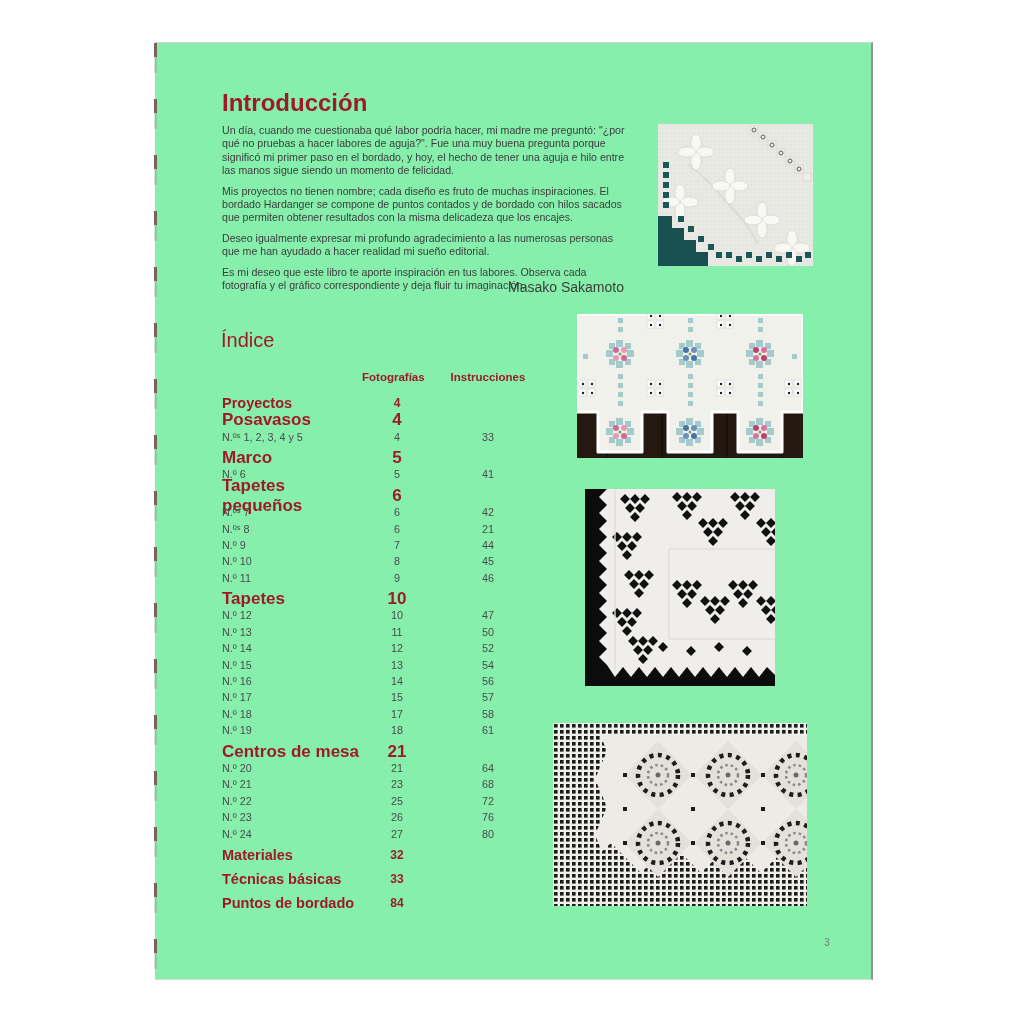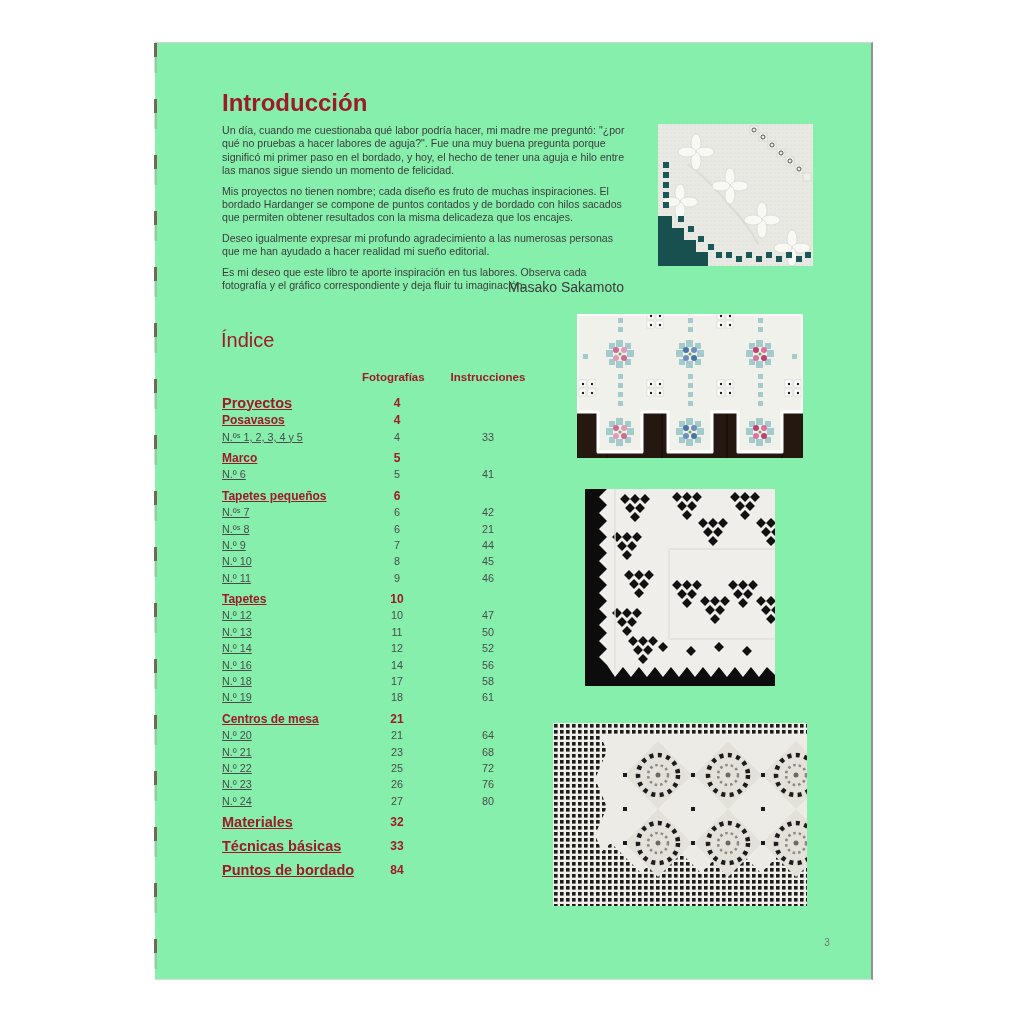--- a/index.html
+++ b/index.html
@@ -15,27 +15,27 @@
   .intro-body p{margin:0 0 7px 0;font-size:10.6px;line-height:13.4px;}
   .signature{position:absolute;left:67px;top:236px;width:402px;text-align:right;font-size:14px;color:#3c3c3c;}
   
   .index-title{position:absolute;left:66px;top:286px;margin:0;font-size:20px;font-weight:normal;color:#9e1a2b;}
   .index-head{position:absolute;left:67px;top:328px;display:flex;font-size:11.5px;font-weight:bold;color:#9e1a2b;}
   .index-head .h-spacer{width:140px;}
   .index-head .h-photo{width:70px;}
   .index-head .h-instr{width:80px;text-align:center;margin-left:16px;}
   .index-rows{position:absolute;left:67px;top:350px;width:360px;}
   .irow{display:flex;align-items:center;height:16.4px;}
-  .irow .ilabel{width:140px;text-decoration:underline;}
+  .irow .ilabel{width:140px;}
   .irow .iphoto{width:70px;text-align:center;}
   .irow .iinstr{width:80px;text-align:center;margin-left:16px;}
   .irow.item{font-size:10.8px;color:#4b4b4b;}
   .irow.main{font-size:14.5px;font-weight:bold;color:#9e1a2b;height:19px;}
   .irow.main .iphoto,.irow.main .iinstr{font-size:12px;}
-  .irow.sub{font-size:12px;font-weight:bold;color:#9e1a2b;}
+  .irow.sub{font-size:17px;font-weight:bold;color:#9e1a2b;}
   .irow.gap{margin-top:5px;}
   .irow.big{font-size:14.5px;font-weight:bold;color:#9e1a2b;height:22px;margin-top:2px;}
   .irow.big .iphoto{font-size:12px;}
   .page-number{position:absolute;left:662px;top:894px;width:20px;text-align:center;font-size:10px;color:#777;}
   
   .photo{position:absolute;display:block;}
   #photo1{left:503px;top:81px;}
   #photo2{left:422px;top:271px;}
   #photo3{left:430px;top:446px;}
   #photo4{left:398px;top:680px;}
@@ -131,23 +131,33 @@
           <span class="ilabel">N.º 13</span>
           <span class="iphoto">11</span>
           <span class="iinstr">50</span>
         </div>
         <div class="irow item">
           <span class="ilabel">N.º 14</span>
           <span class="iphoto">12</span>
           <span class="iinstr">52</span>
         </div>
         <div class="irow item">
+          <span class="ilabel">N.º 15</span>
+          <span class="iphoto">13</span>
+          <span class="iinstr">54</span>
+        </div>
+        <div class="irow item">
           <span class="ilabel">N.º 16</span>
           <span class="iphoto">14</span>
           <span class="iinstr">56</span>
+        </div>
+        <div class="irow item">
+          <span class="ilabel">N.º 17</span>
+          <span class="iphoto">15</span>
+          <span class="iinstr">57</span>
         </div>
         <div class="irow item">
           <span class="ilabel">N.º 18</span>
           <span class="iphoto">17</span>
           <span class="iinstr">58</span>
         </div>
         <div class="irow item">
           <span class="ilabel">N.º 19</span>
           <span class="iphoto">18</span>
           <span class="iinstr">61</span>

